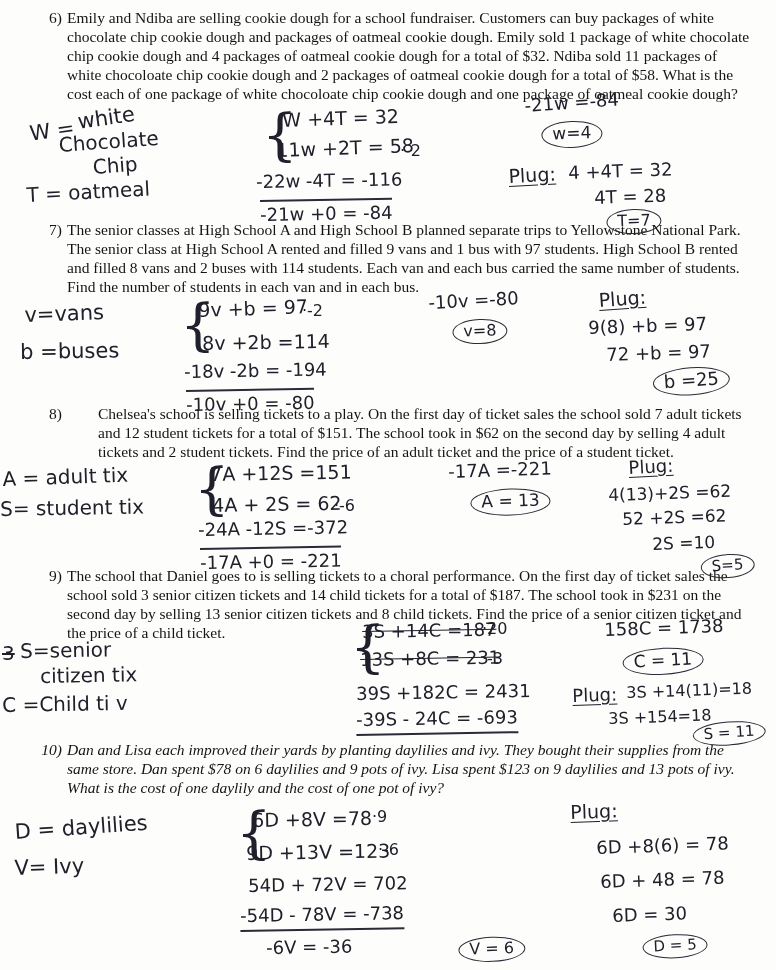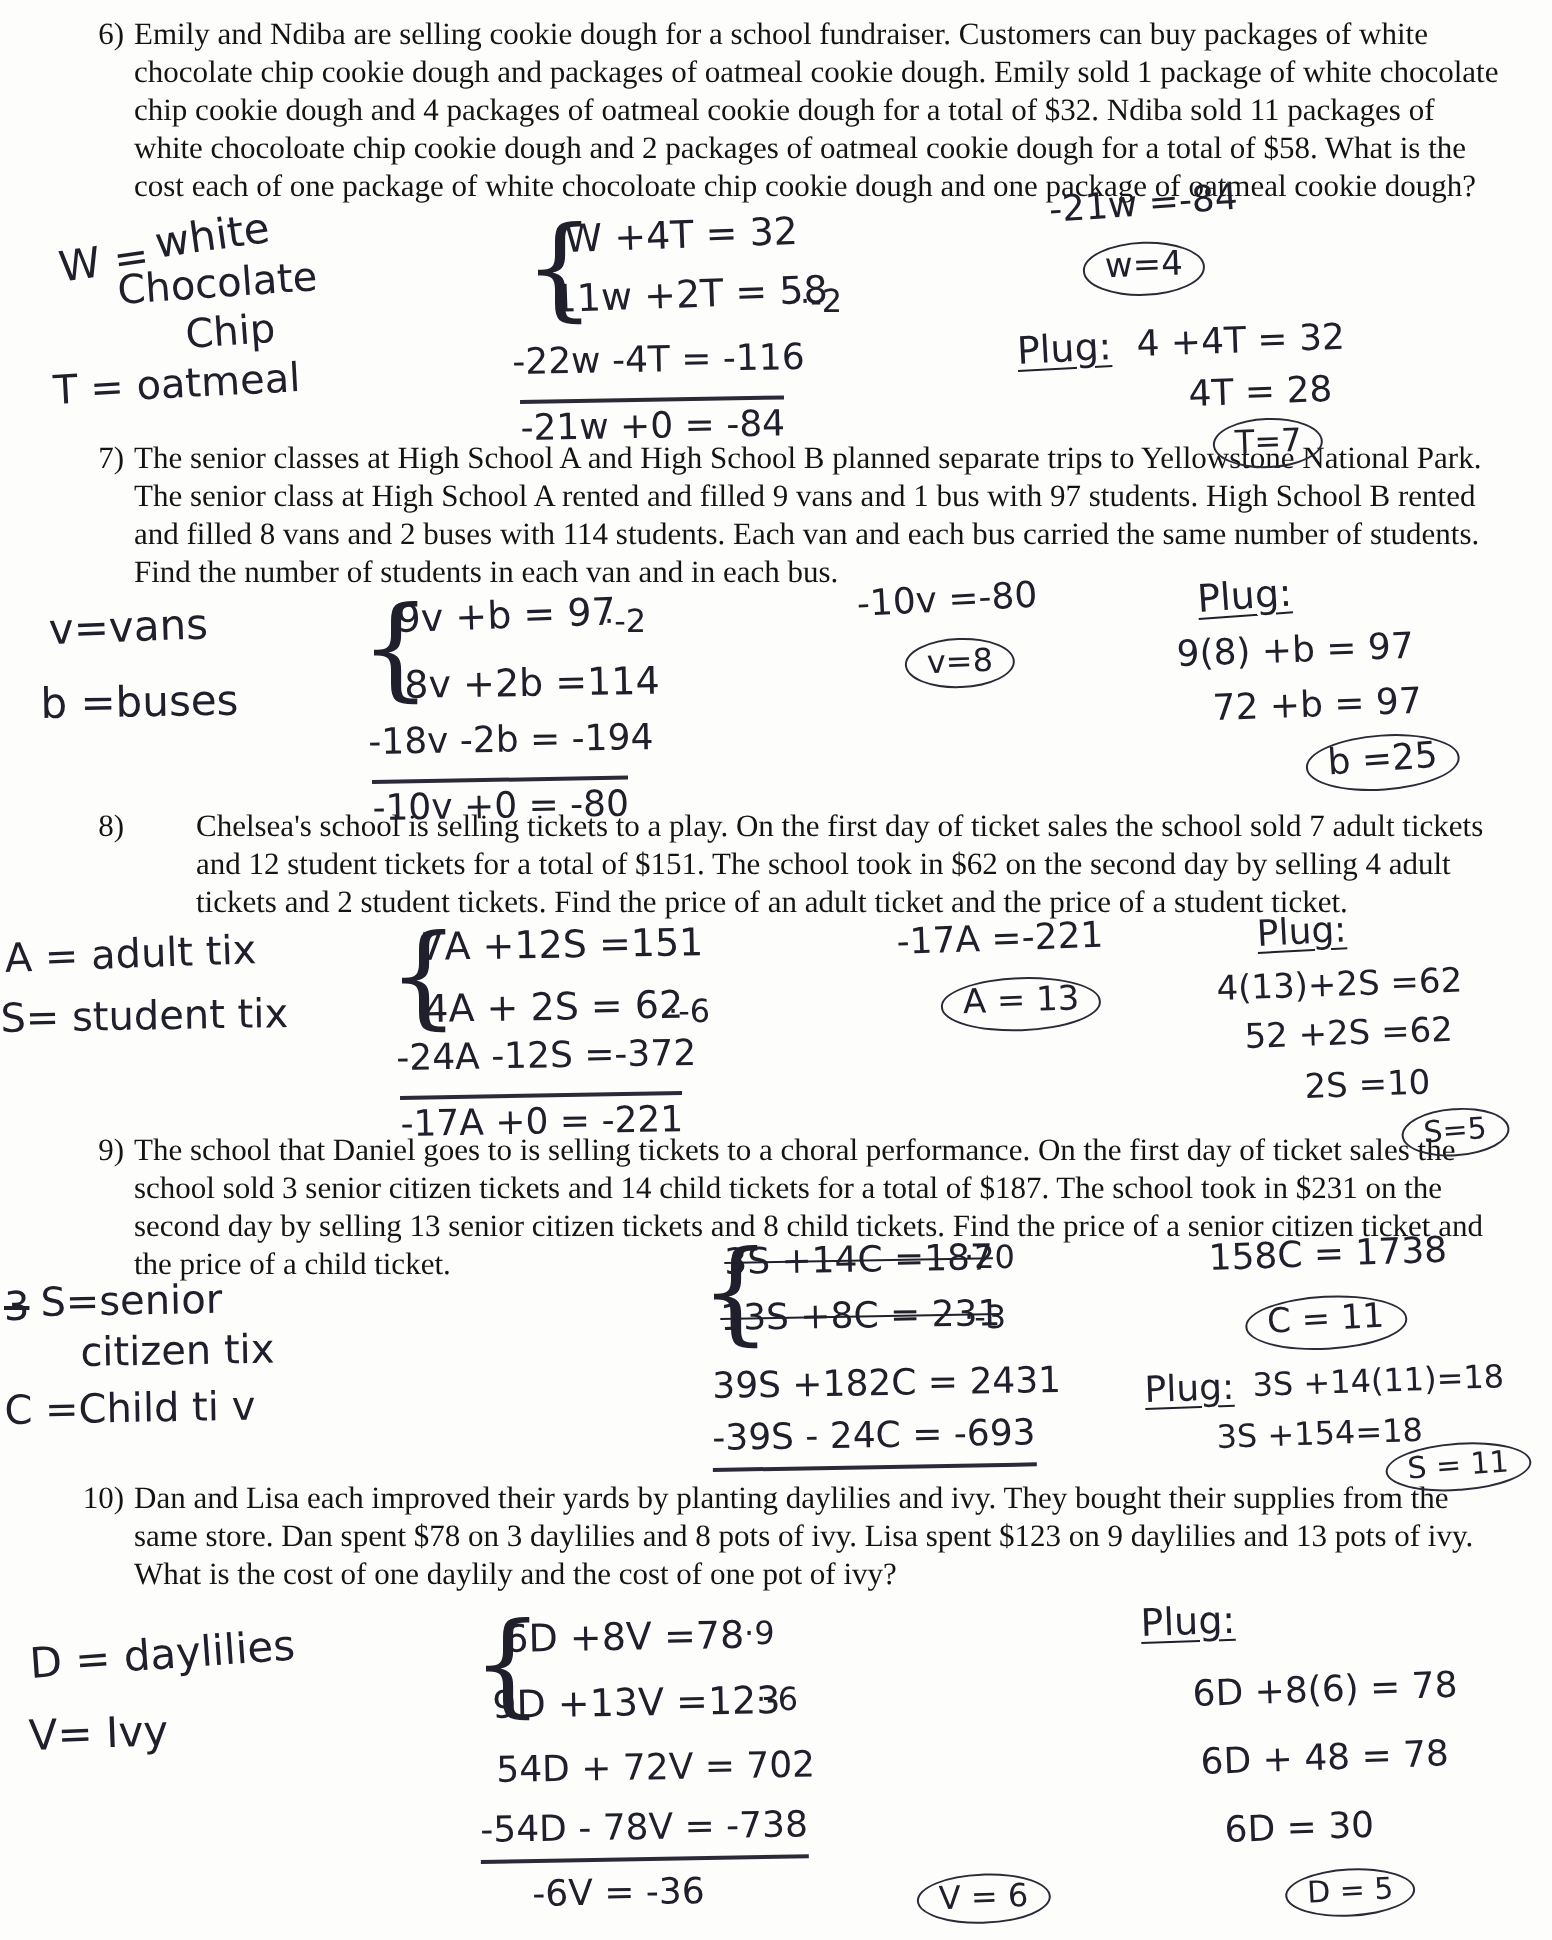--- a/index.html
+++ b/index.html
@@ -72,23 +72,23 @@
   <div class="problem" style="left:36px; top:404px; width:716px;">
     <span class="num">8)</span>
     <p class="ptext" style="width:684px;margin-left:31px;">Chelsea's school is selling tickets to a play.  On the first day of ticket sales the school sold 7 adult tickets and 12 student tickets for a total of $151.  The school took in $62 on the second day by selling 4 adult tickets and 2 student tickets.  Find the price of an adult ticket and the price of a student ticket.</p>
   </div>
 
   <div class="problem" style="left:36px; top:566px; width:718px;">
     <span class="num">9)</span>
     <p class="ptext" style="width:686px;">The school that Daniel goes to is selling tickets to a choral performance.  On the first day of ticket sales the school sold 3 senior citizen tickets and 14 child tickets for a total of $187.  The school took in $231 on the second day by selling 13 senior citizen tickets and 8 child tickets.  Find the price of a senior citizen ticket and the price of a child ticket.</p>
   </div>
 
-  <div class="problem" style="left:28px; top:740px; width:726px;">
+  <div class="problem" style="left:28px; top:740px; width:726px;font-style:italic;">
     <span class="num" style="flex-basis:34px;">10)</span>
-    <p class="ptext" style="width:684px;">Dan and Lisa each improved their yards by planting daylilies and ivy.  They bought their supplies from the same store.  Dan spent $78 on 3 daylilies and 8 pots of ivy.  Lisa spent $123 on 9 daylilies and 13 pots of ivy.  What is the cost of one daylily and the cost of one pot of ivy?</p>
+    <p class="ptext" style="width:684px;">Dan and Lisa each improved their yards by planting daylilies and ivy.  They bought their supplies from the same store.  Dan spent $78 on 6 daylilies and 9 pots of ivy.  Lisa spent $123 on 9 daylilies and 13 pots of ivy.  What is the cost of one daylily and the cost of one pot of ivy?</p>
   </div>
 
   <div id="hw-layer">
       <span class="hw" style="left: 524px; top: 96px; font-size: 18px; transform: rotate(-4deg);">-21w =-84</span>
       <span class="hw brace" style="left: 262px; top: 106px; font-size: 56px;">{</span>
       <span class="hw" style="left: 282px; top: 110px; font-size: 19px; transform: rotate(-2deg);">W +4T = 32</span>
       <span class="hw" style="left: 276px; top: 140px; font-size: 19px; transform: rotate(-2deg);">11w +2T = 58</span>
       <span class="hw" style="left: 400px; top: 142px; font-size: 16px;">·-2</span>
       <span class="hw circle" style="left: 541px; top: 122px; font-size: 17px; transform: rotate(-2deg);">w=4</span>
       <span class="hw" style="left: 28px; top: 122px; font-size: 21px; transform: rotate(-8deg);">W =</span>

